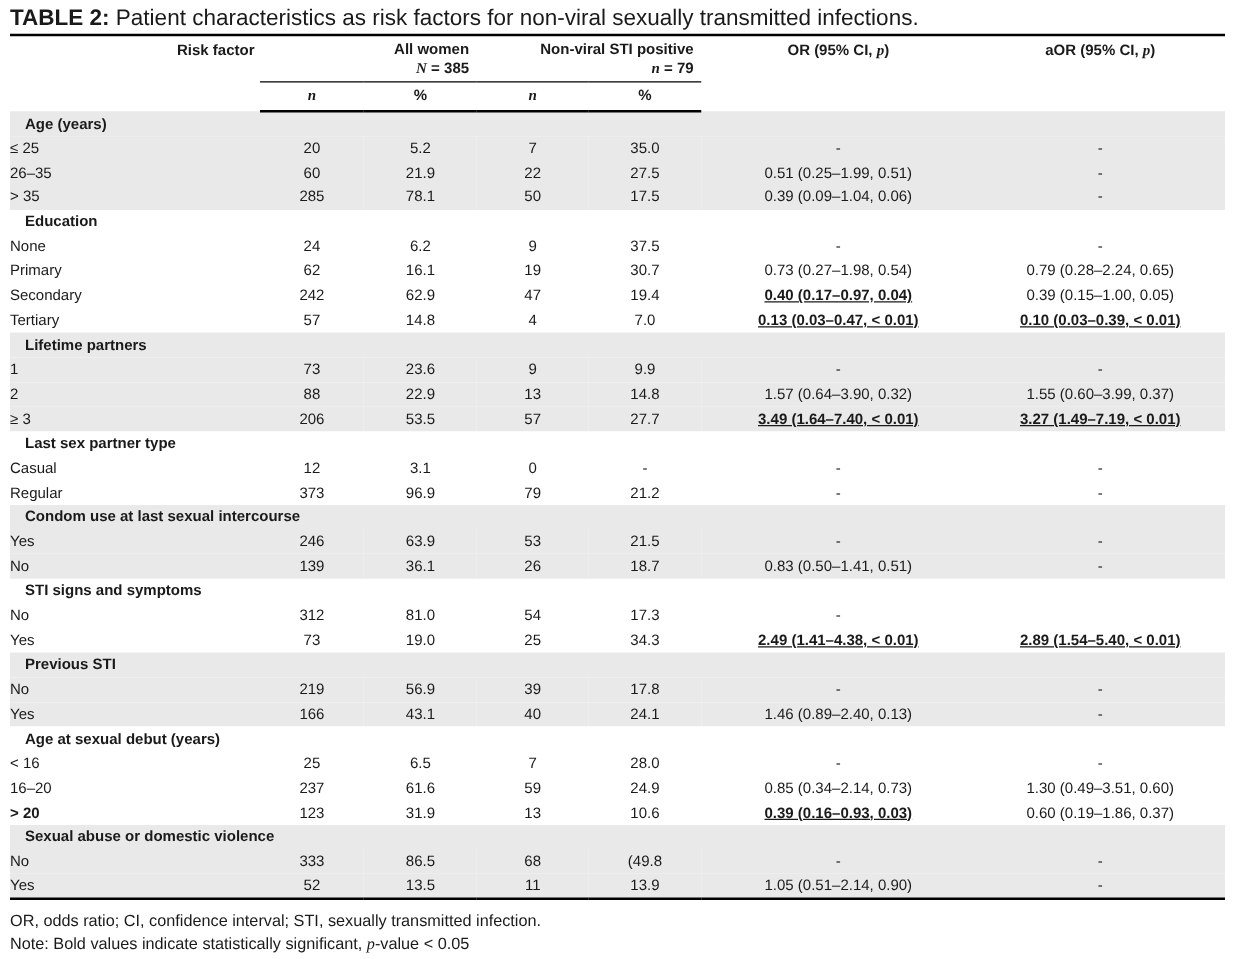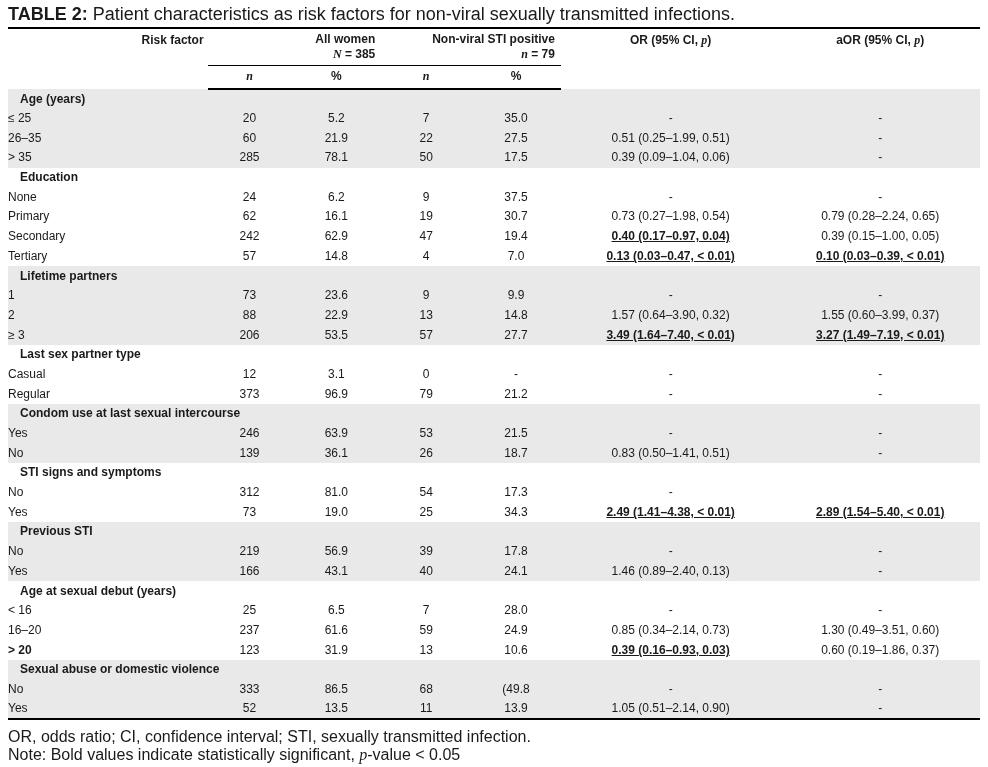--- a/index.html
+++ b/index.html
@@ -57,21 +57,21 @@
   td.b { font-weight: bold; text-decoration: underline; }
   tbody td.lb { font-weight: bold; }
 
   .mvar {
     font-style: italic;
     font-family: "Liberation Serif", serif;
   }
 
   .footnotes { padding-top: 8px; }
   .footnote {
-    font-size: 16px;
+    font-size: 13px;
     line-height: 18px;
   }
 </style>
 </head>
 <body>
 
 <div class="page">
 
   <div class="title">
     <b>TABLE 2:</b><span> Patient characteristics as risk factors for non-viral sexually transmitted infections.</span>

